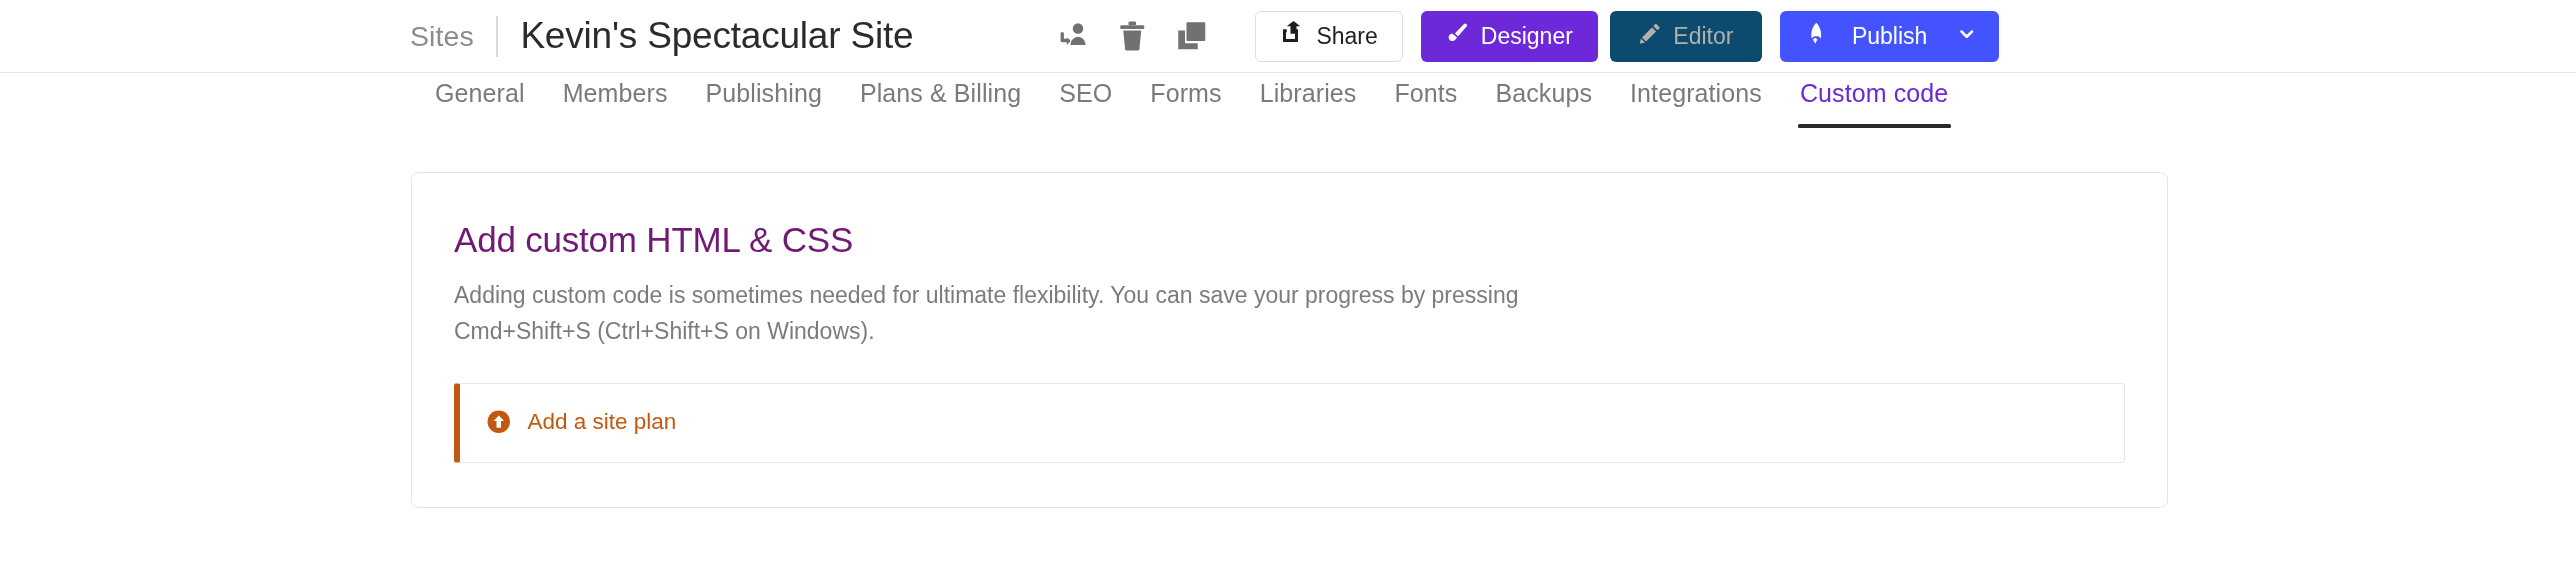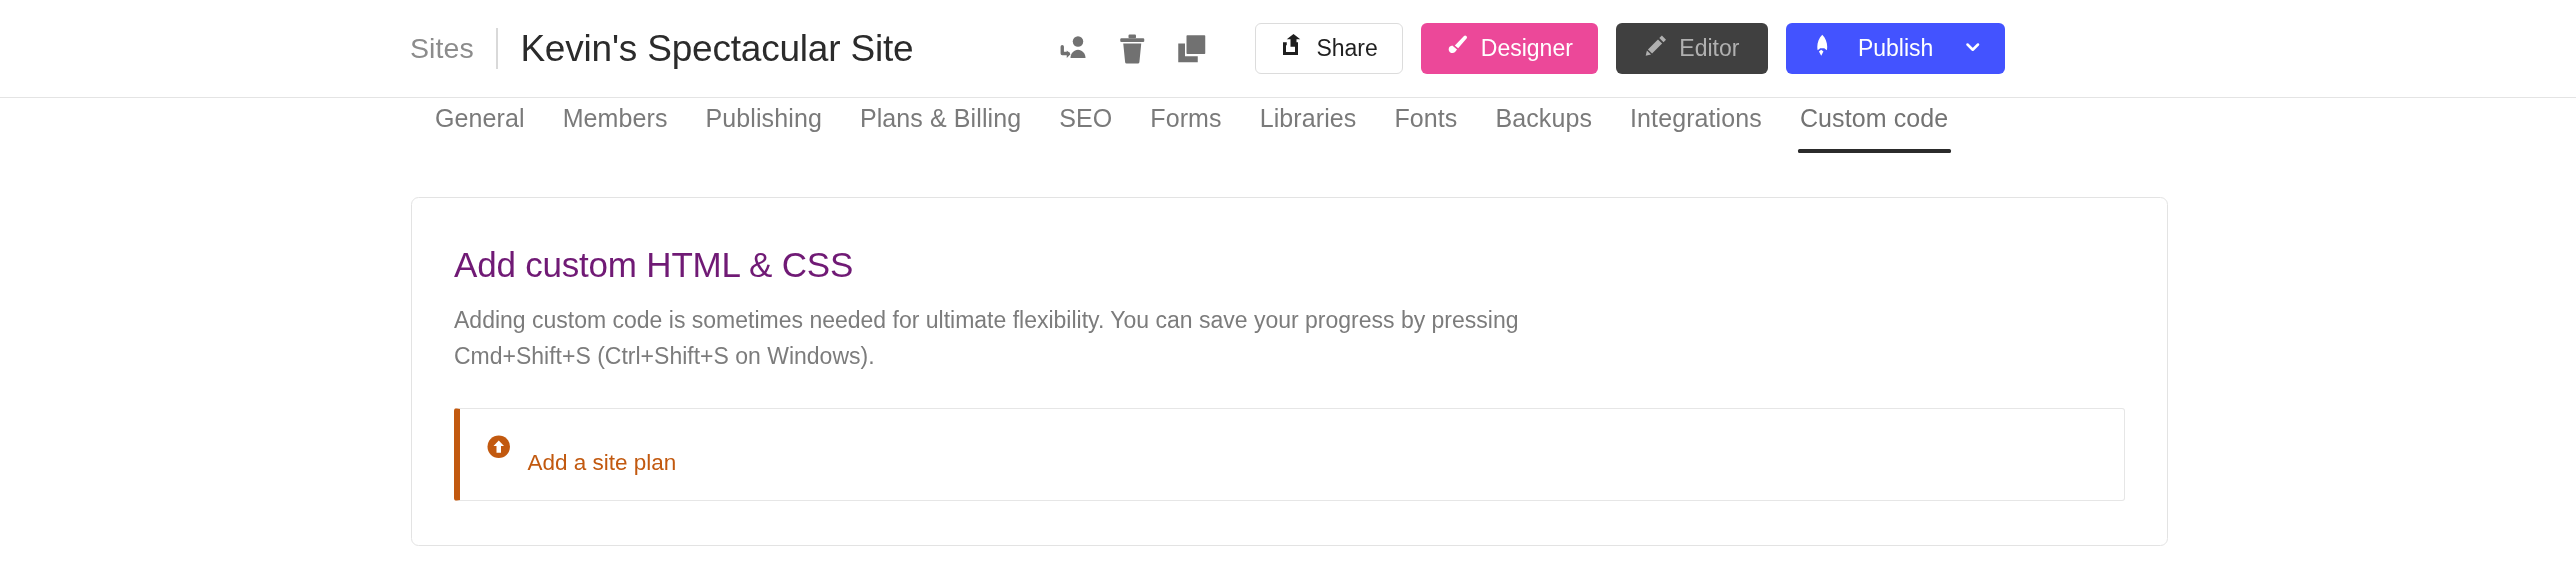--- a/index.html
+++ b/index.html
@@ -8,21 +8,21 @@
     width: 2576px;
     height: 578px;
     background: #ffffff;
     font-family: "Liberation Sans", sans-serif;
     -webkit-font-smoothing: antialiased;
   }
 
   
   .header {
     position: relative;
-    height: 98px;
+    height: 73px;
     border-bottom: 1.5px solid #e4e4e4;
     display: flex;
     align-items: center;
     background: #fff;
   }
 
   .header-left {
     display: flex;
     align-items: center;
     margin-left: 410px;
@@ -83,32 +83,32 @@
   .btn-share {
     background: #ffffff;
     border: 1.5px solid #dcdcdc;
     color: #1f1f1f;
     padding: 0 24px;
     margin-left: 36px;
     gap: 12px;
   }
 
   .btn-designer {
-    background: #ec4899;
+    background: #6d28d9;
     color: #ffffff;
     padding: 0 25.5px;
     margin-left: 18px;
     gap: 12px;
   }
 
   .btn-editor {
-    background: #404040;
+    background: #0c4a6e;
     color: #b0b0b0;
     padding: 0 28.5px;
-    margin-left: 18px;
+    margin-left: 12px;
     gap: 12px;
     cursor: default;
   }
 
   .btn-publish {
     background: #4353FF;
     color: #ffffff;
     padding: 0 22.5px 0 25.5px;
     margin-left: 18px;
     gap: 24px;
@@ -130,21 +130,21 @@
     padding: 0 0 19.5px 0;
     margin-right: 38px;
     cursor: pointer;
     white-space: nowrap;
     letter-spacing: 0.1px;
   }
 
   .tab:last-child { margin-right: 0; }
 
   .tab.active {
-    color: #737373;
+    color: #6d28d9;
   }
 
   .tab.active::after {
     content: "";
     position: absolute;
     left: -1.5px;
     right: -3px;
     bottom: 0;
     height: 3.8px;
     background: #2b2b2b;
@@ -202,21 +202,21 @@
 
   .alert-text {
     font-size: 22.5px;
     color: #3a3a3a;
     line-height: 1.3;
   }
 
   .alert-link {
     font-size: 22.5px;
     color: #C2590F;
-    margin-top: 19px;
+    margin-top: 3px;
     cursor: pointer;
     text-decoration: none;
     width: fit-content;
   }
 </style>
 </head>
 <body>
 
 <div class="header">
 

